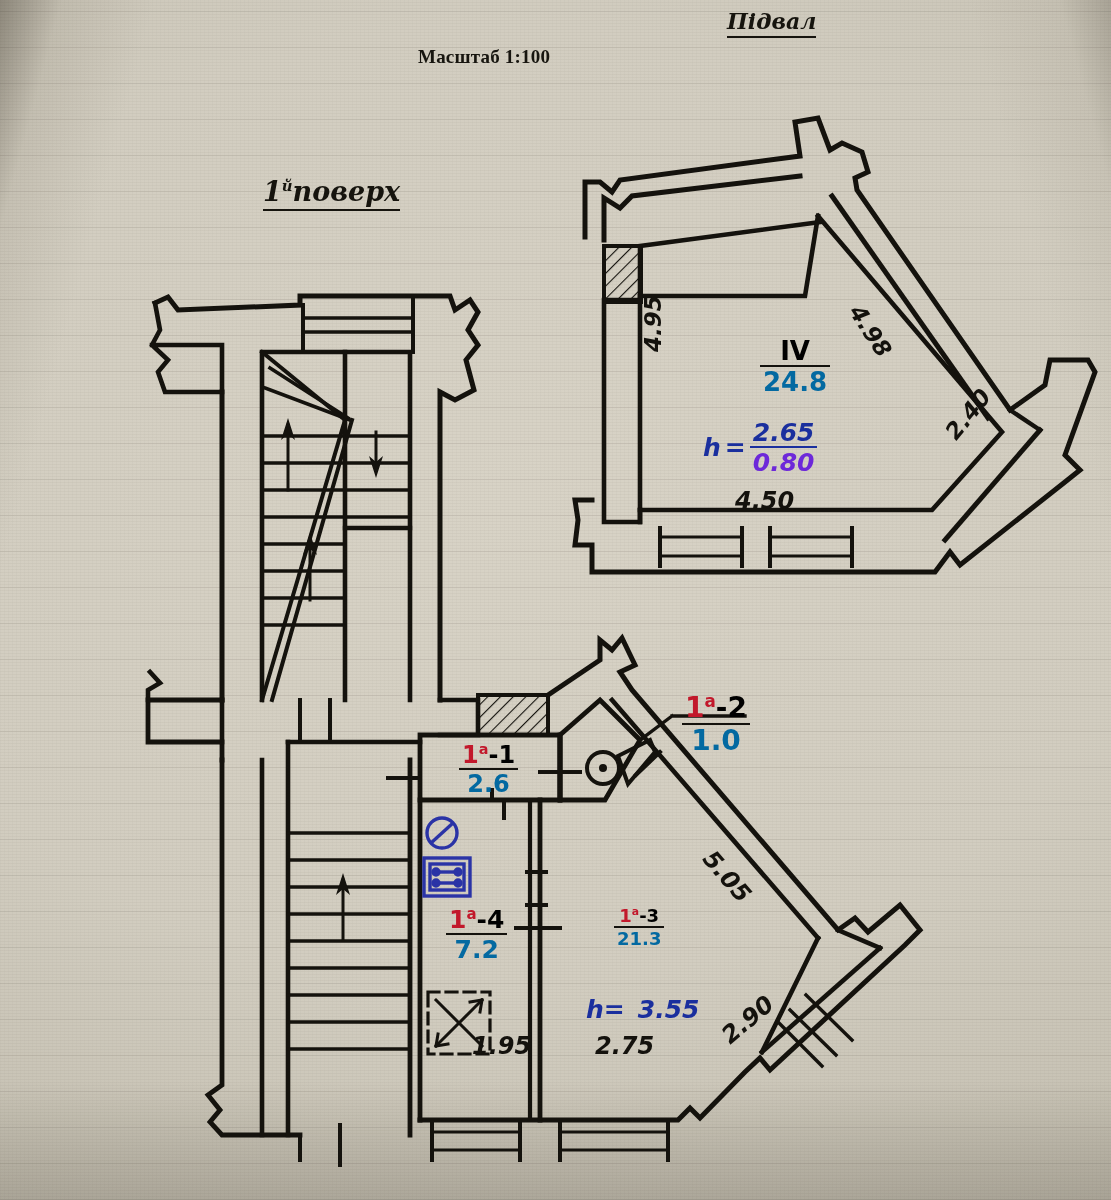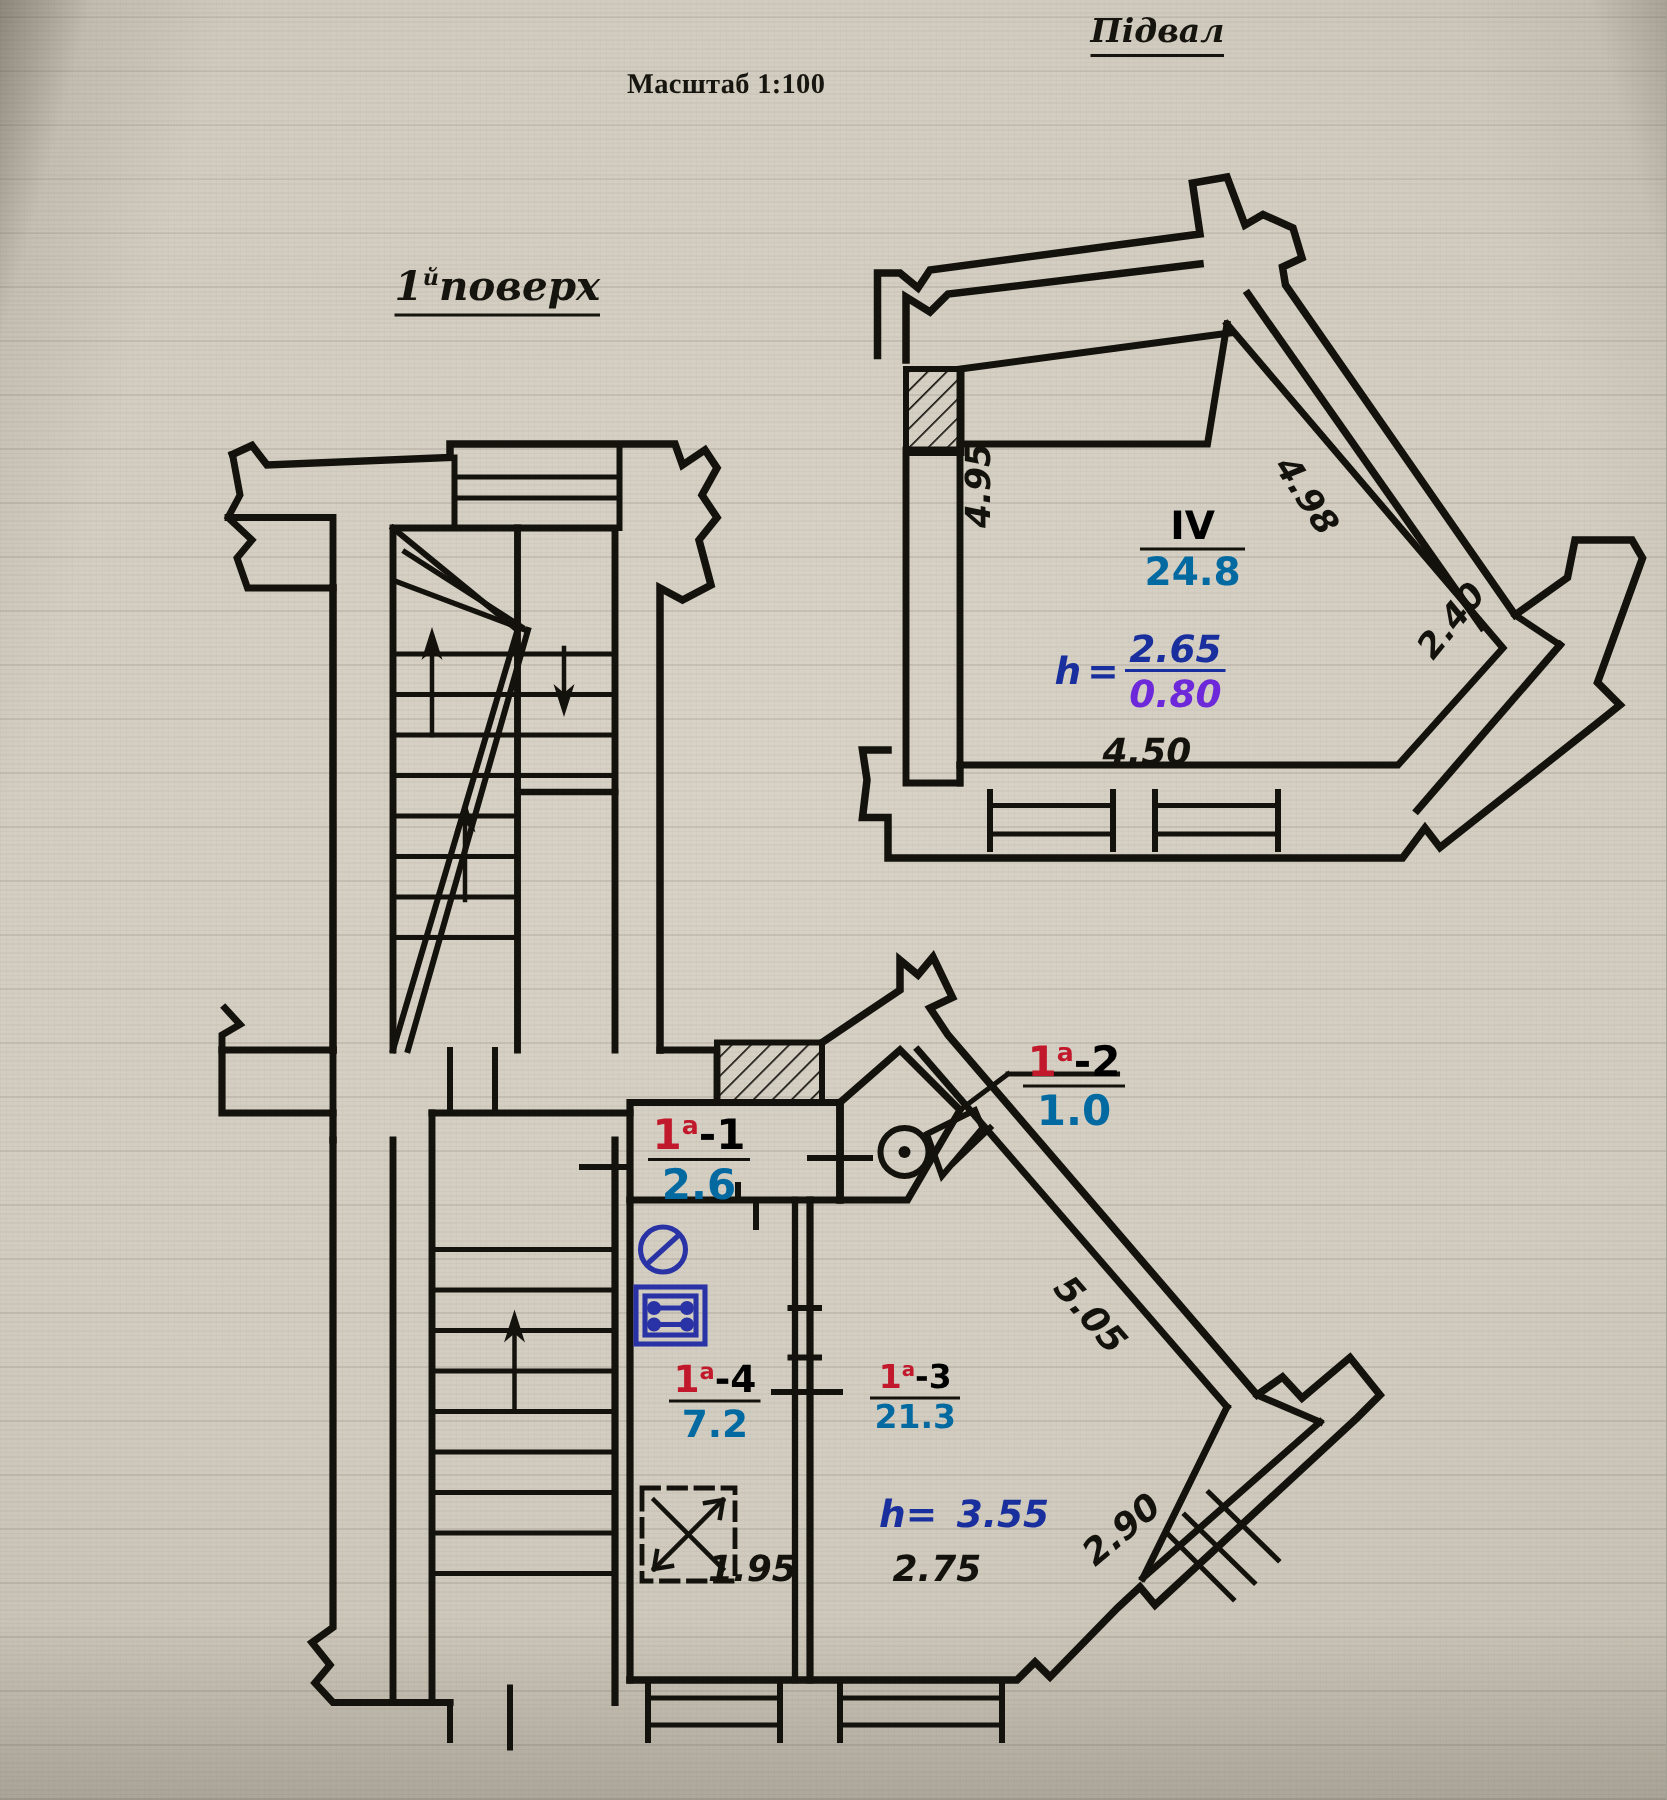--- a/index.html
+++ b/index.html
@@ -294,31 +294,31 @@
       <span class="num">2.65</span>
       <span class="den">0.80</span>
     </span>
   </div>
 
   <div class="dim" style="left:640px;top:352px;font-size:23px;transform:rotate(-90deg);transform-origin:left top;">4.95</div>
   <div class="dim" style="left:866px;top:300px;font-size:23px;transform:rotate(57deg);transform-origin:left top;">4.98</div>
   <div class="dim" style="left:940px;top:428px;font-size:23px;transform:rotate(-51deg);transform-origin:left top;">2.40</div>
   <div class="dim" style="left:735px;top:487px;font-size:24px;">4.50</div>
 
-  <div class="frac" style="left:432px;top:742px;font-size:28px;">
+  <div class="frac" style="left:459px;top:742px;font-size:24px;">
     <span class="num"><span class="rid">1</span><sup class="rid" style="font-size:.6em;">а</sup><span>-1</span></span>
     <span class="den">2.6</span>
   </div>
 
   <div class="frac" style="left:682px;top:693px;font-size:28px;">
     <span class="num"><span class="rid">1</span><sup class="rid" style="font-size:.6em;">а</sup><span>-2</span></span>
     <span class="den">1.0</span>
   </div>
 
-  <div class="frac" style="left:580px;top:907px;font-size:22px;">
+  <div class="frac" style="left:614px;top:907px;font-size:18px;">
     <span class="num"><span class="rid">1</span><sup class="rid" style="font-size:.6em;">а</sup><span>-3</span></span>
     <span class="den">21.3</span>
   </div>
 
   <div class="frac" style="left:446px;top:907px;font-size:25px;">
     <span class="num"><span class="rid">1</span><sup class="rid" style="font-size:.6em;">а</sup><span>-4</span></span>
     <span class="den">7.2</span>
   </div>
 
   <div class="hrow blue" style="left:586px;top:995px;font-size:25px;color:#1a2f9e;">

